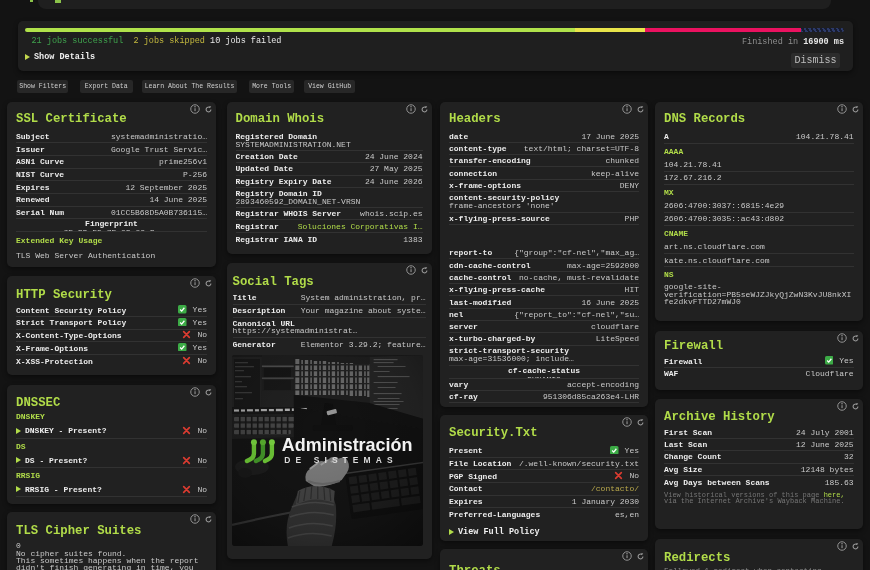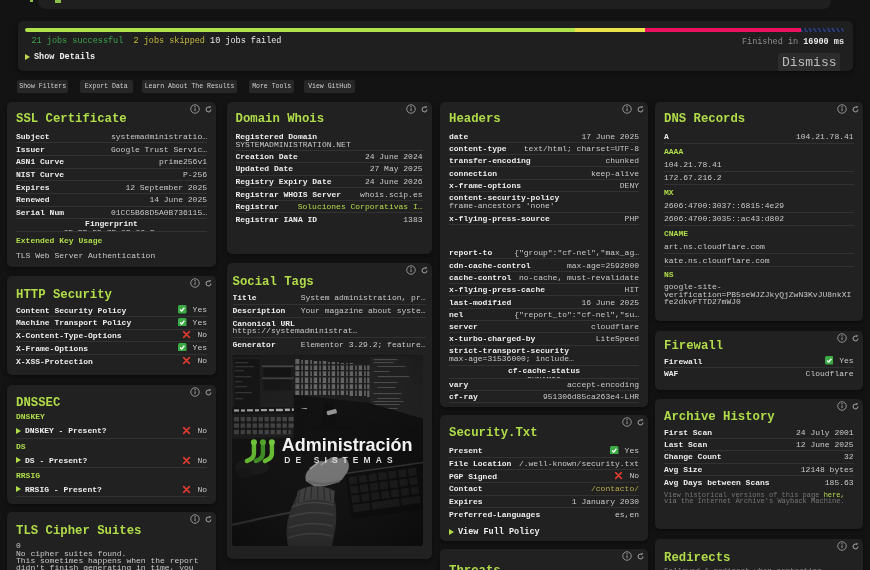--- a/index.html
+++ b/index.html
@@ -34,21 +34,21 @@
     <div style="width:550px;background:#b0e24b;"></div>
     <div style="width:70px;background:#e8e44a;"></div>
     <div style="width:156px;background:#eb1260;"></div>
     <div style="width:43px;background:repeating-linear-gradient(60deg,#2c3a69 0 2px,#171b2e 2px 4px);"></div>
   </div>
   <div style="position:absolute;left:13.5px;top:14.5px;font-size:8.5px;">
     <span style="color:#3fa34d;">21 jobs successful</span>&nbsp;&nbsp;<span style="color:#c3b83e;">2 jobs skipped</span> <span style="color:#e8e8e8;">10 jobs failed</span>
   </div>
   <div style="position:absolute;right:9px;top:15.5px;font-size:8.5px;"><span style="color:#8e8e8e;">Finished in </span><span style="color:#e6e6e6;font-weight:700;">16900 ms</span></div>
   <div style="position:absolute;left:7px;top:31px;font-size:8.5px;font-weight:700;color:#f0f0f0;display:flex;align-items:center;"><span class="arrow"></span>Show Details</div>
-  <div style="position:absolute;right:13px;top:31.5px;background:#2c2c2c;border-radius:2px;color:#bdbdbd;font-size:13px;padding:2px 3.5px;">Dismiss</div>
+  <div style="position:absolute;right:13px;top:31.5px;background:#2c2c2c;border-radius:2px;color:#bdbdbd;font-size:10px;padding:2px 3.5px;">Dismiss</div>
 </div>
 
 <div class="btn" style="left:17.4px;width:50.5px;">Show Filters</div>
 <div class="btn" style="left:79.5px;width:53.3px;">Export Data</div>
 <div class="btn" style="left:142px;width:95px;">Learn About The Results</div>
 <div class="btn" style="left:248.9px;width:45.5px;">More Tools</div>
 <div class="btn" style="left:304.2px;width:50.8px;">View GitHub</div>
 
 <div class="card" id="ssl" style="left:7px;top:102px;width:209px;height:165px;padding:0 9px;">
 <div class="icons">
@@ -118,21 +118,21 @@
         <b>Content Security Policy</b>
         <span class="v"><span class="yn">
             <svg width="8.5" height="8.5" viewBox="0 0 16 16" style="flex:none">
               <rect width="16" height="16" rx="3" fill="#3cab46"></rect>
               <path d="M4 8.6l3 3 5-6.4" stroke="#fff" stroke-width="2.4" fill="none"></path>
             </svg>
             <span class="v">Yes</span>
           </span></span>
       </div>
       <div class="r" style="height:12.6px;">
-        <b>Machine Transport Policy</b>
+        <b>Strict Transport Policy</b>
         <span class="v"><span class="yn">
             <svg width="8.5" height="8.5" viewBox="0 0 16 16" style="flex:none">
               <rect width="16" height="16" rx="3" fill="#3cab46"></rect>
               <path d="M4 8.6l3 3 5-6.4" stroke="#fff" stroke-width="2.4" fill="none"></path>
             </svg>
             <span class="v">Yes</span>
           </span></span>
       </div>
       <div class="r" style="height:12.6px;">
         <b>X-Content-Type-Options</b>
@@ -257,20 +257,24 @@
         <b>Creation Date</b>
         <span class="v">24 June 2024</span>
       </div>
       <div class="r" style="height:12.6px;">
         <b>Updated Date</b>
         <span class="v">27 May 2025</span>
       </div>
       <div class="r" style="height:12.6px;">
         <b>Registry Expiry Date</b>
         <span class="v">24 June 2026</span>
+      </div>
+      <div class="r2" style="height:19.5px;">
+        <b>Registry Domain ID</b>
+        <span class="v">2893460592_DOMAIN_NET-VRSN</span>
       </div>
       <div class="r" style="height:12.6px;">
         <b>Registrar WHOIS Server</b>
         <span class="v">whois.scip.es</span>
       </div>
       <div class="r" style="height:12.6px;">
         <b>Registrar</b>
         <span class="v"><span class="grn">Soluciones Corporativas I…</span></span>
       </div>
       <div class="r" style="height:12.6px;border-bottom:none;">

